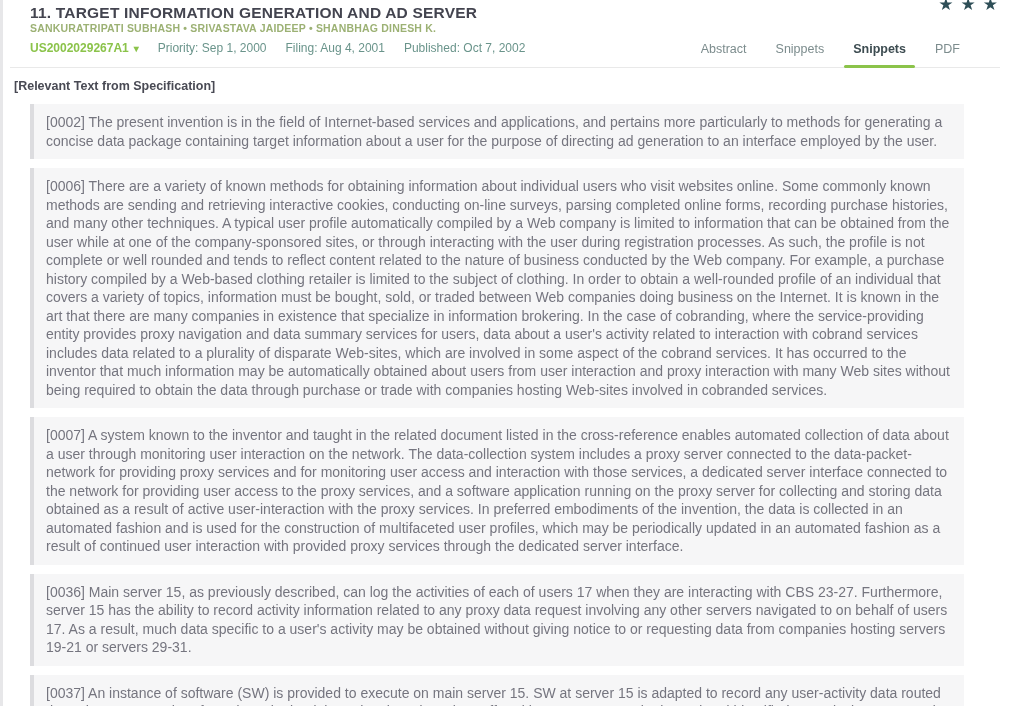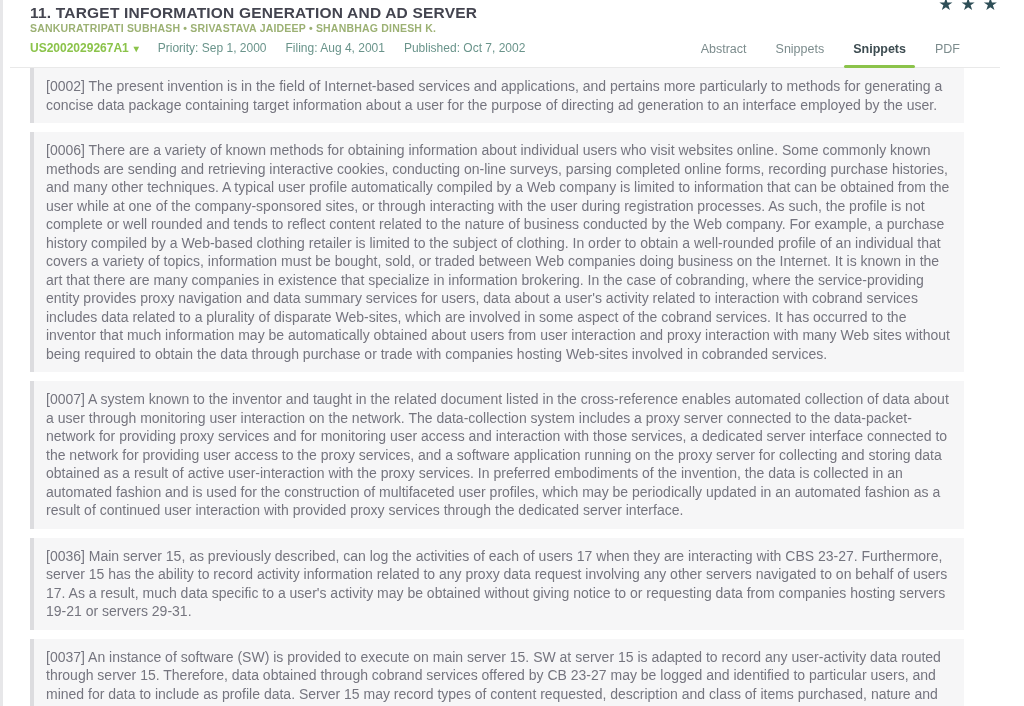--- a/index.html
+++ b/index.html
@@ -62,20 +62,21 @@
     <div class="tabs">
       <span class="tab">Abstract</span>
       <span class="tab">Snippets</span>
       <span class="tab active">Snippets</span>
       <span class="tab">PDF</span>
     </div>
   </div>
 
   <div class="rule"></div>
 
+  <div class="section-heading">[Relevant Text from Specification]</div>
 
   <div class="snippets">
     <div class="snippet">[0002] The present invention is in the field of Internet-based services and applications, and pertains more particularly to methods for generating a concise data package containing target information about a user for the purpose of directing ad generation to an interface employed by the user.</div>
     <div class="snippet">[0006] There are a variety of known methods for obtaining information about individual users who visit websites online. Some commonly known methods are sending and retrieving interactive cookies, conducting on-line surveys, parsing completed online forms, recording purchase histories, and many other techniques. A typical user profile automatically compiled by a Web company is limited to information that can be obtained from the user while at one of the company-sponsored sites, or through interacting with the user during registration processes. As such, the profile is not complete or well rounded and tends to reflect content related to the nature of business conducted by the Web company. For example, a purchase history compiled by a Web-based clothing retailer is limited to the subject of clothing. In order to obtain a well-rounded profile of an individual that covers a variety of topics, information must be bought, sold, or traded between Web companies doing business on the Internet. It is known in the art that there are many companies in existence that specialize in information brokering. In the case of cobranding, where the service-providing entity provides proxy navigation and data summary services for users, data about a user's activity related to interaction with cobrand services includes data related to a plurality of disparate Web-sites, which are involved in some aspect of the cobrand services. It has occurred to the inventor that much information may be automatically obtained about users from user interaction and proxy interaction with many Web sites without being required to obtain the data through purchase or trade with companies hosting Web-sites involved in cobranded services.</div>
     <div class="snippet">[0007] A system known to the inventor and taught in the related document listed in the cross-reference enables automated collection of data about a user through monitoring user interaction on the network. The data-collection system includes a proxy server connected to the data-packet-network for providing proxy services and for monitoring user access and interaction with those services, a dedicated server interface connected to the network for providing user access to the proxy services, and a software application running on the proxy server for collecting and storing data obtained as a result of active user-interaction with the proxy services. In preferred embodiments of the invention, the data is collected in an automated fashion and is used for the construction of multifaceted user profiles, which may be periodically updated in an automated fashion as a result of continued user interaction with provided proxy services through the dedicated server interface.</div>
     <div class="snippet">[0036] Main server 15, as previously described, can log the activities of each of users 17 when they are interacting with CBS 23-27. Furthermore, server 15 has the ability to record activity information related to any proxy data request involving any other servers navigated to on behalf of users 17. As a result, much data specific to a user's activity may be obtained without giving notice to or requesting data from companies hosting servers 19-21 or servers 29-31.</div>
     <div class="snippet">[0037] An instance of software (SW) is provided to execute on main server 15. SW at server 15 is adapted to record any user-activity data routed through server 15. Therefore, data obtained through cobrand services offered by CB 23-27 may be logged and identified to particular users, and mined for data to include as profile data. Server 15 may record types of content requested, description and class of items purchased, nature and description of Web-sites targeted for data requests, frequency of same type requests, lists containing URLs and descriptions of user-registered Web sites, and so on. Data about a cobrand user's on-line activity and behavior is compiled and organized within server 15 and then stored as a part of that user's multifaceted profile.</div>
   </div>
 
 </div>

